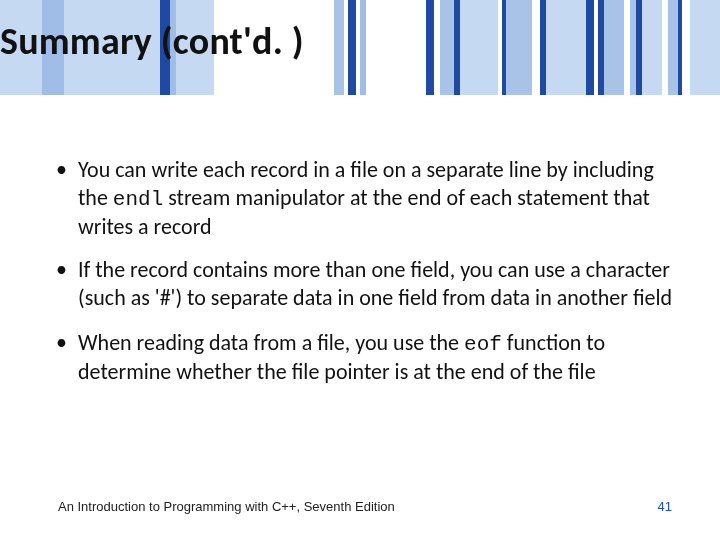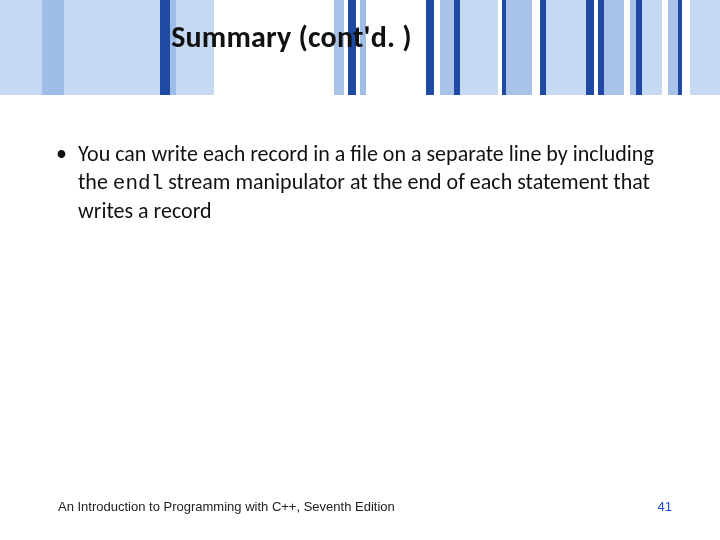--- a/index.html
+++ b/index.html
@@ -23,23 +23,22 @@
   .stripe {
     position: absolute;
     top: 0;
     height: 95px;
   }
   .title {
     position: absolute;
     top: 18px;
     left: 0;
     width: 583px;
-    text-align: center;
     font-weight: 700;
-    font-size: 30px;
+    font-size: 38px;
     color: #111;
     letter-spacing: 0.2px;
   }
   .body {
     position: absolute;
     top: 140px;
     left: 56px;
     width: 620px;
   }
   ul.bullets {
@@ -47,20 +46,21 @@
     margin: 0;
     padding: 0;
   }
   ul.bullets > li {
     position: relative;
     padding-left: 22px;
     font-size: 22px;
     line-height: 1.25;
     color: #111;
     margin-bottom: 4px;
+    margin-top: 16px;
   }
   ul.bullets > li::before {
     content: "•";
     position: absolute;
     left: 0;
     top: 0;
     color: #111;
   }
   .mono {
     font-family: "Courier New", Courier, monospace;
@@ -127,17 +127,23 @@
     <div class="stripe" style="left: 690px; width: 30px; background: rgb(198, 217, 242);"></div>
   </div>
 
 <div class="title">Summary (cont'd. )</div>
 
 <div class="body">
   <ul class="bullets">
     <li>
       <span>You can write each record in a file on a separate line by including the </span><span class="mono">endl</span><span> stream manipulator at the end of each statement that writes a record</span>
     </li>
+    <li>
+      <span>If the record contains more than one field, you can use a character (such as '#') to separate data in one field from data in another field</span><span class="mono"></span><span></span>
+    </li>
+    <li>
+      <span>When reading data from a file, you use the </span><span class="mono">eof</span><span> function to determine whether the file pointer is at the end of the file</span>
+    </li>
   </ul>
 </div>
 
 <div class="footer-left">An Introduction to Programming with C++, Seventh Edition</div>
 <div class="footer-right">41</div>
 
 </body></html>

